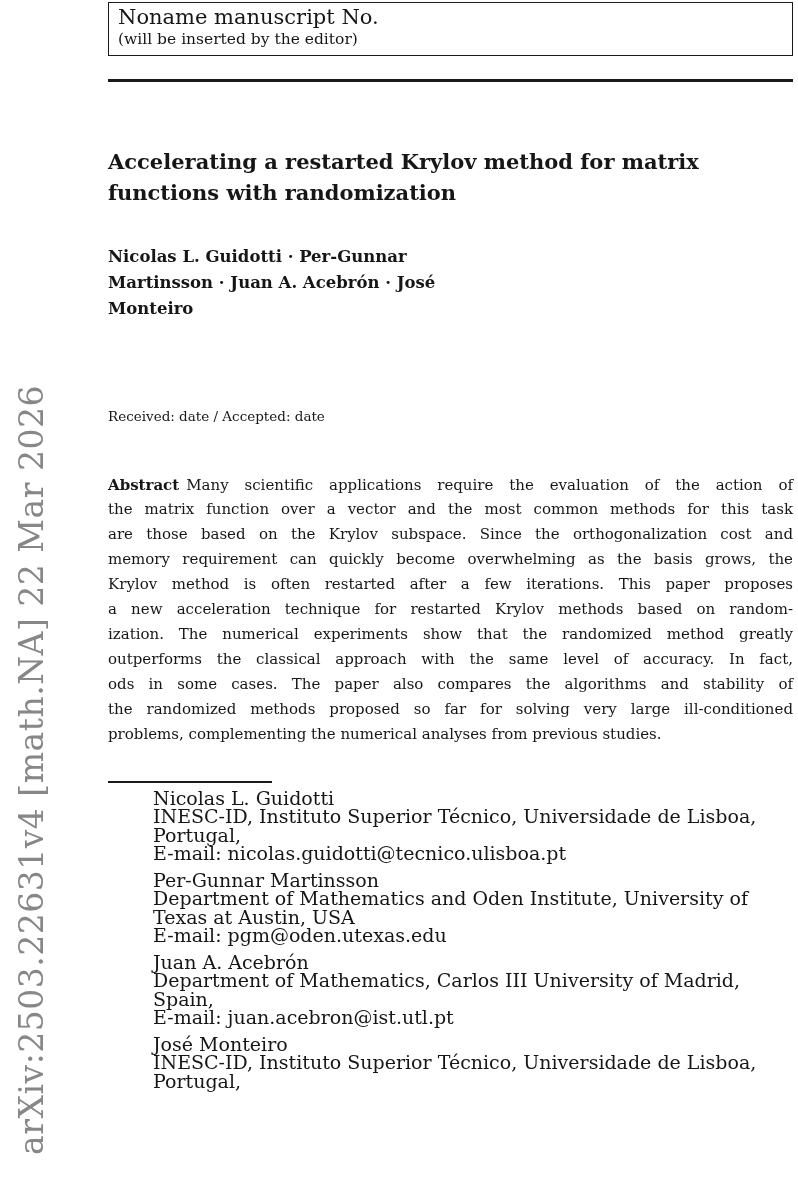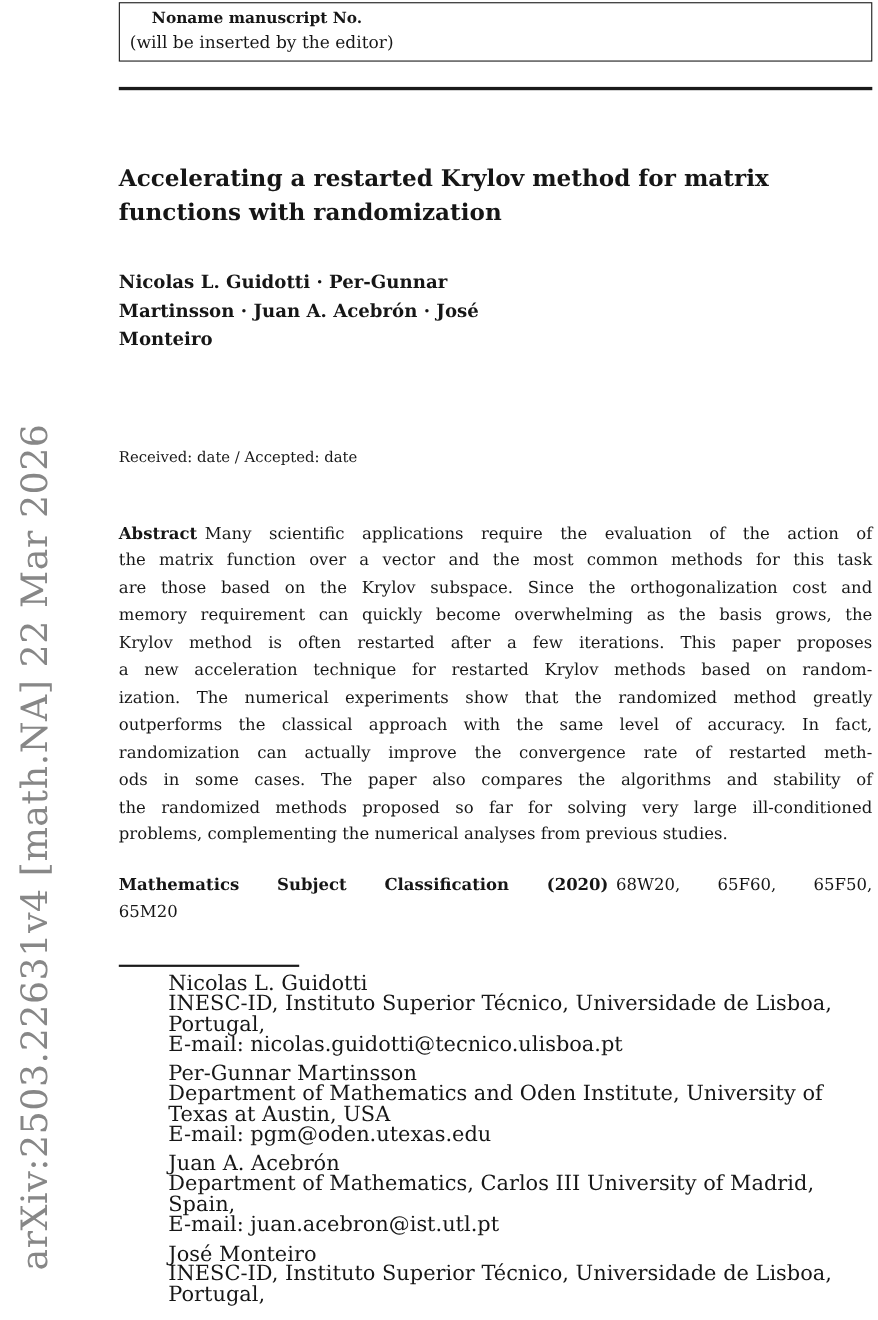--- a/index.html
+++ b/index.html
@@ -31,21 +31,21 @@
     left: 108px;
     top: 0;
     width: 685px;
   }
   .header-box {
     margin-top: 2px;
     border: 1.5px solid #1a1a1a;
     padding: 3px 9px 5px 9px;
     box-sizing: border-box;
   }
-  .hb-line1 { font-weight: bold; font-size: 14px; line-height: 22px; margin-left: 20px; }
+  .hb-line1 { font-weight: normal; font-size: 21px; line-height: 22px; }
   .hb-line2 { font-size: 15.5px; line-height: 22px; }
   .headrule {
     margin-top: 23px;
     height: 2.5px;
     background: #1a1a1a;
   }
   .title {
     margin-top: 64px;
     font-size: 21px;
     font-weight: bold;
@@ -115,31 +115,26 @@
 
     <div class="abstract">
       <div class="jline"><span class="inline-label">Abstract</span><span>Many scientific applications require the evaluation of the action of</span></div>
       <div class="jline">the matrix function over a vector and the most common methods for this task</div>
       <div class="jline">are those based on the Krylov subspace. Since the orthogonalization cost and</div>
       <div class="jline">memory requirement can quickly become overwhelming as the basis grows, the</div>
       <div class="jline">Krylov method is often restarted after a few iterations. This paper proposes</div>
       <div class="jline">a new acceleration technique for restarted Krylov methods based on random-</div>
       <div class="jline">ization. The numerical experiments show that the randomized method greatly</div>
       <div class="jline">outperforms the classical approach with the same level of accuracy. In fact,</div>
-      <div class="jline">randomization can actually improve the convergence rate of restarted meth-</div>
       <div class="jline">ods in some cases. The paper also compares the algorithms and stability of</div>
       <div class="jline">the randomized methods proposed so far for solving very large ill-conditioned</div>
       <div class="jline last">problems, complementing the numerical analyses from previous studies.</div>
     </div>
 
 
-    <div class="msc">
-      <div class="jline"><span class="inline-label">Mathematics Subject Classification (2020)</span><span>68W20, 65F60, 65F50,</span></div>
-      <div class="jline last">65M20</div>
-    </div>
 
     <div class="fnrule"></div>
 
     <div class="footnotes">
       <div class="fn-block">
         <div class="fn-line">Nicolas L. Guidotti</div>
         <div class="fn-line">INESC-ID, Instituto Superior Técnico, Universidade de Lisboa, Portugal,</div>
         <div class="fn-line">E-mail: nicolas.guidotti@tecnico.ulisboa.pt</div>
       </div>
       <div class="fn-block">

